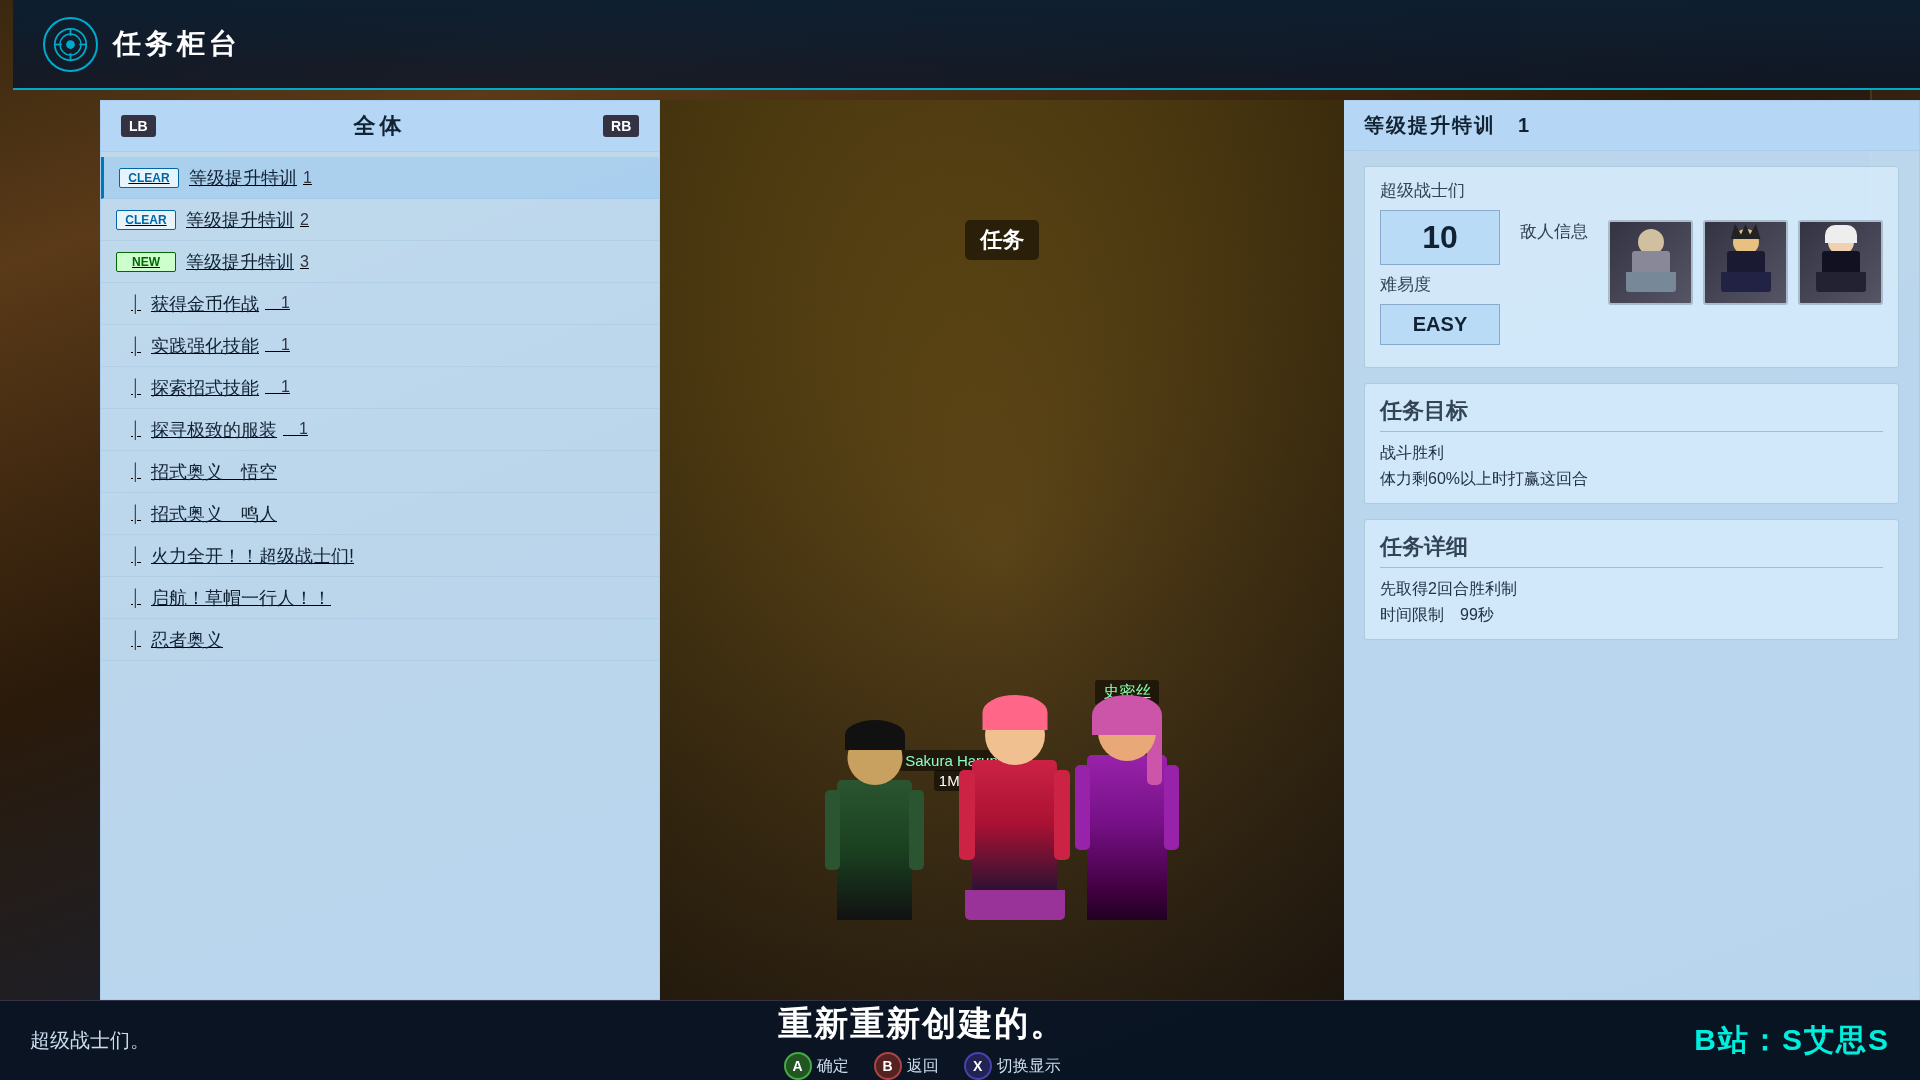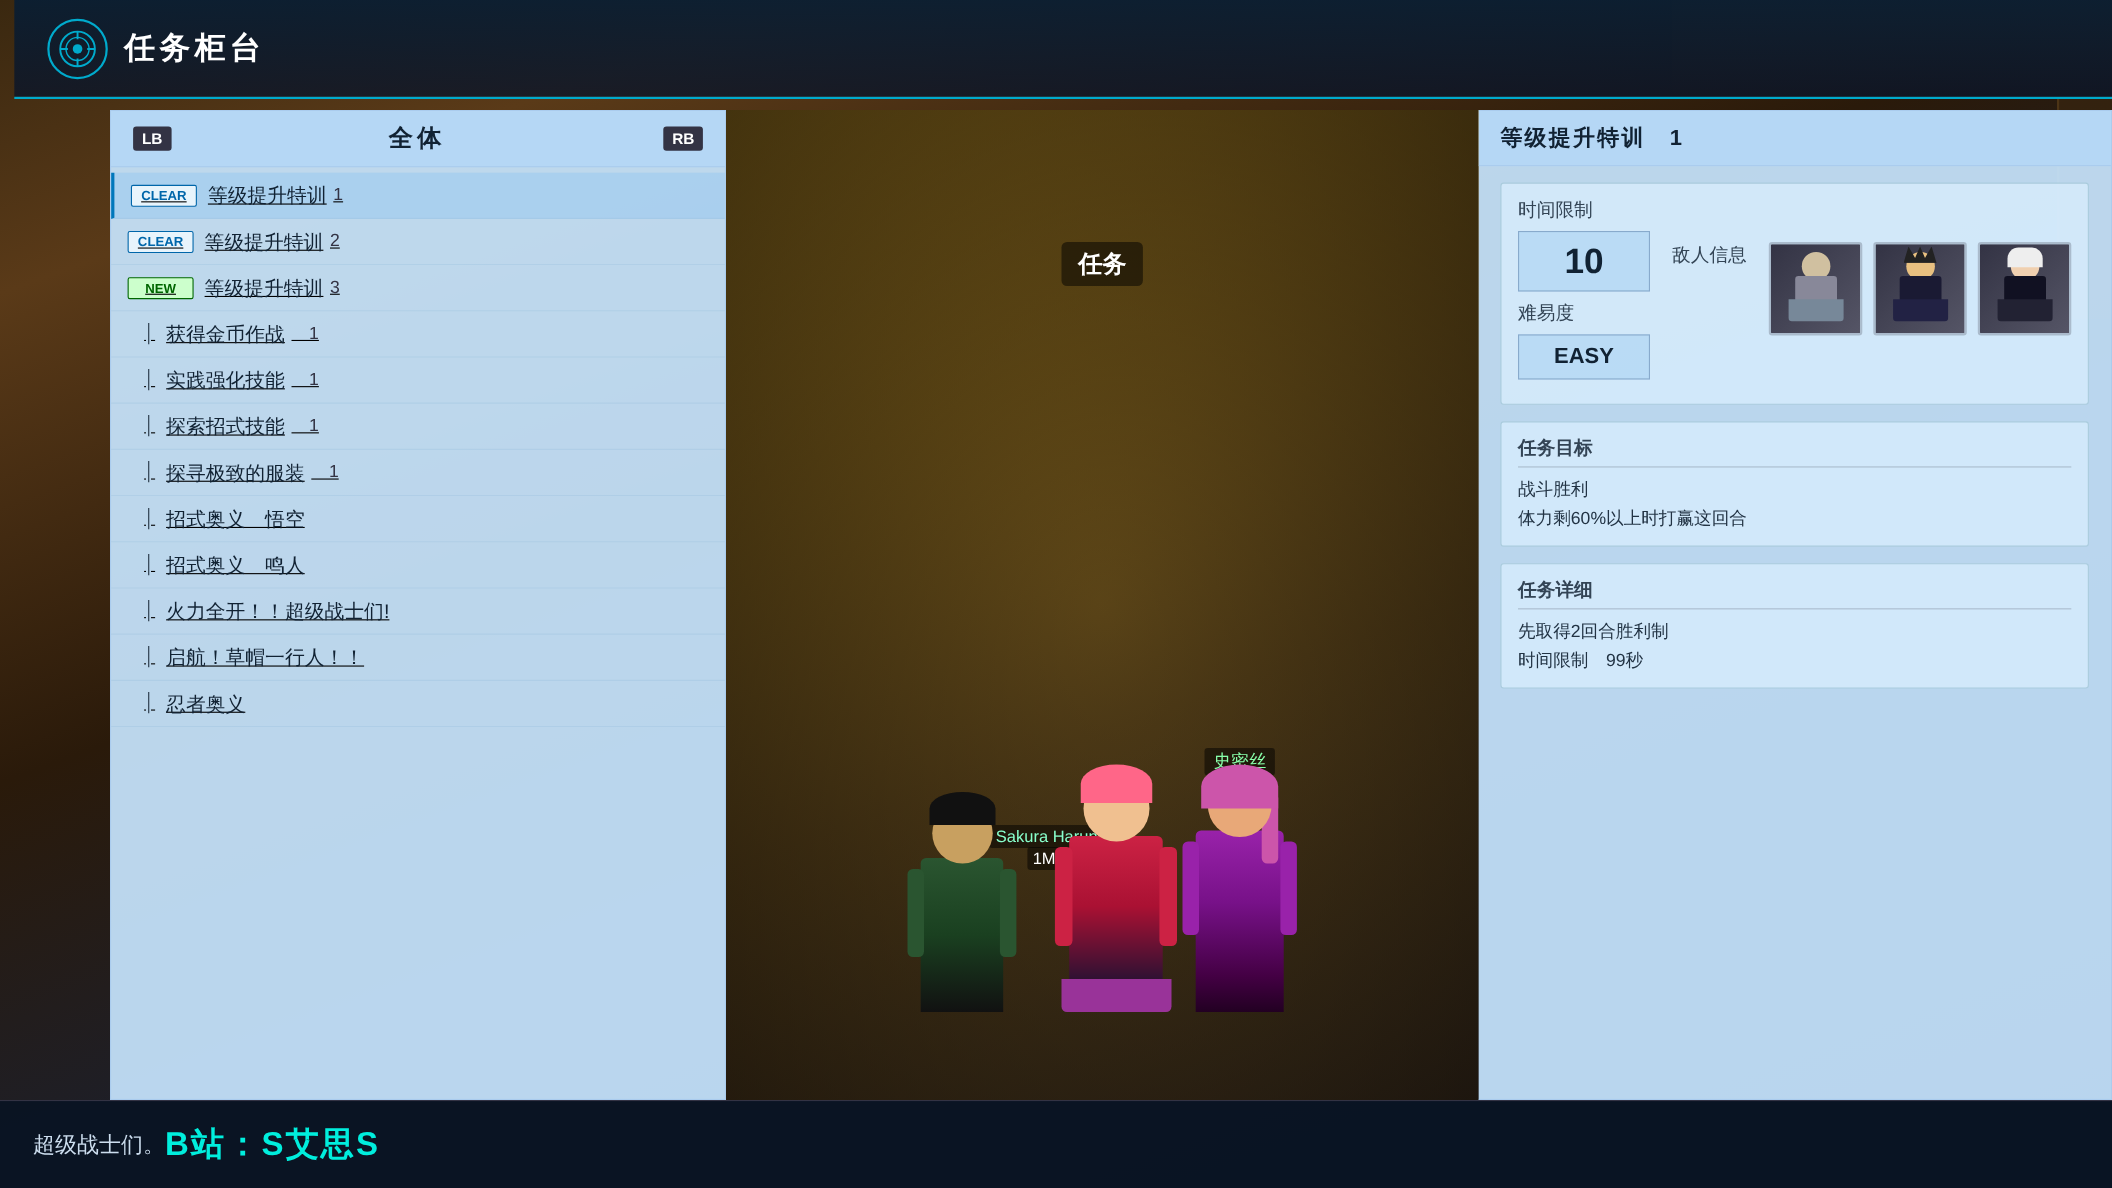--- a/index.html
+++ b/index.html
@@ -290,21 +290,21 @@
       border-radius: 3px;
       display: flex;
       align-items: center;
       justify-content: center;
       overflow: hidden;
     }
 
     
     .section-title {
       color: #334455;
-      font-size: 17px;
+      font-size: 22px;
       font-weight: bold;
       margin-bottom: 8px;
       padding-bottom: 5px;
       border-bottom: 1px solid #aabbcc;
     }
 
     .section-text {
       color: #223344;
       font-size: 16px;
       line-height: 1.6;
@@ -536,21 +536,21 @@
   <div class="right-panel">
     <div class="right-panel-header">
       <span class="right-panel-title">等级提升特训　1</span>
     </div>
 
     <div class="right-panel-content">
 
       <div class="info-section">
         <div class="info-row">
           <div style="display:flex;flex-direction:column;gap:8px;align-items:flex-start;">
-            <span class="info-label">时间限制</span>
+            <span class="info-label">超级战士们</span>
             <div class="level-box">10</div>
             <span class="info-label">难易度</span>
             <div class="difficulty-box">EASY</div>
           </div>
           <div style="display:flex;flex-direction:row;gap:8px;align-items:flex-start;">
             <span class="info-label">敌人信息</span>
             <div class="enemy-portraits">
 
               <div class="enemy-portrait">
                 <div style="position:relative;width:60px;height:70px;">
@@ -599,15 +599,32 @@
       </div>
 
     </div>
   </div>
 
 </div>
 
 <div class="bottom-bar">
   <span class="bottom-left-text">超级战士们。</span>
 
+  <div class="bottom-center">
+    <span class="bottom-main-text">重新重新创建的。</span>
+    <div class="bottom-buttons">
+      <div class="ctrl-btn">
+        <span class="ctrl-circle btn-a">A</span>
+        <span>确定</span>
+      </div>
+      <div class="ctrl-btn">
+        <span class="ctrl-circle btn-b">B</span>
+        <span>返回</span>
+      </div>
+      <div class="ctrl-btn">
+        <span class="ctrl-circle btn-x">X</span>
+        <span>切换显示</span>
+      </div>
+    </div>
+  </div>
 
   <div class="bottom-right" style="color:#00eedd;font-size:30px;font-weight:bold;letter-spacing:2px;">B站：S艾思S</div>
 </div>
 
 </body></html>

